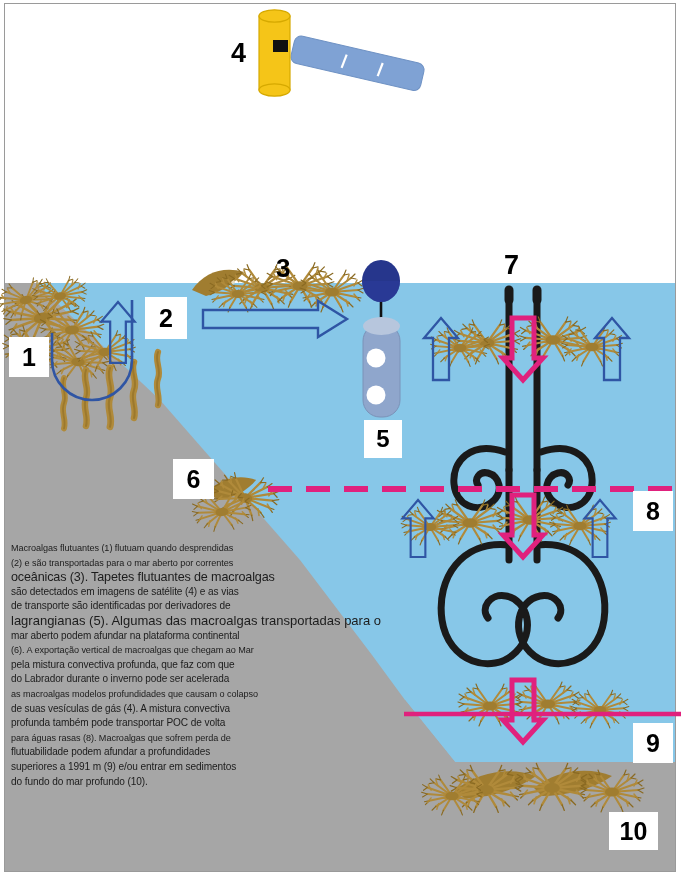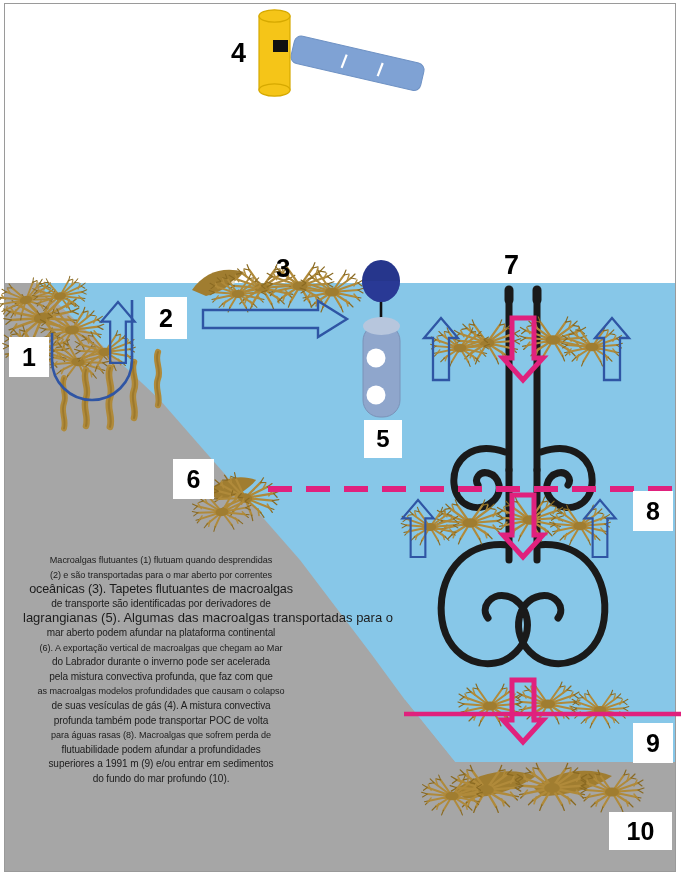--- a/index.html
+++ b/index.html
@@ -3,21 +3,21 @@
 <meta charset="utf-8">
 <style>
   html,body{margin:0;padding:0;background:#fff;}
   body{font-family:"Liberation Sans",sans-serif;}
   #stage{position:relative;width:681px;height:878px;overflow:hidden;background:#ffffff;}
   #frame{position:absolute;left:4px;top:3px;width:672px;height:869px;border:1px solid #9a9a9a;box-sizing:border-box;background:#ffffff;}
   .layer{position:absolute;left:0;top:0;width:681px;height:878px;}
   .numbox{position:absolute;background:#ffffff;color:#000;font-family:"Liberation Sans",sans-serif;font-weight:700;display:flex;align-items:center;justify-content:center;z-index:40;line-height:1;}
   .plainnum{position:absolute;color:#000;font-family:"Liberation Sans",sans-serif;font-weight:700;z-index:40;line-height:1;}
   #caption{position:absolute;left:11px;top:541px;width:300px;z-index:45;color:#1c1c1c;}
-  #caption p{margin:12px;text-align:center;}
+  #caption p{margin:0;}
   #caption .l{display:block;white-space:nowrap;}
   .s1{font-size:9.1px;line-height:14.6px;letter-spacing:-0.05px;}
   .s2{font-size:12.6px;line-height:14.6px;letter-spacing:-0.15px;}
   .s3{font-size:13px;line-height:14.6px;}
   .s4{font-size:10.1px;line-height:14.6px;letter-spacing:-0.1px;}
   .s5{font-size:10px;line-height:14.6px;letter-spacing:-0.1px;}
 </style>
 </head>
 <body>
 
@@ -324,35 +324,36 @@
   </div>
 
   <div class="numbox" style="left:633px;top:491px;width:40px;height:40px;font-size:25px;">
     <span>8</span>
   </div>
 
   <div class="numbox" style="left:633px;top:723px;width:40px;height:40px;font-size:25px;">
     <span>9</span>
   </div>
 
-  <div class="numbox" style="left:609px;top:812px;width:63px;height:38px;font-size:25px;">
+  <div class="numbox" style="left:609px;top:812px;width:49px;height:38px;font-size:25px;">
     <span>10</span>
   </div>
 
   <div id="caption">
     <p>
       <span class="l s1">Macroalgas flutuantes (1) flutuam quando desprendidas</span>
       <span class="l s1">(2) e são transportadas para o mar aberto por correntes</span>
       <span class="l s2">oceânicas (3). Tapetes flutuantes de macroalgas</span>
+      <span class="l s4">são detectados em imagens de satélite (4) e as vias</span>
       <span class="l s4">de transporte são identificadas por derivadores de</span>
       <span class="l s3">lagrangianas (5). Algumas das macroalgas transportadas para o</span>
       <span class="l s5">mar aberto podem afundar na plataforma continental</span>
       <span class="l s1">(6). A exportação vertical de macroalgas que chegam ao Mar</span>
+      <span class="l s4">pela mistura convectiva profunda, que faz com que</span>
       <span class="l s5">do Labrador durante o inverno pode ser acelerada</span>
-      <span class="l s4">pela mistura convectiva profunda, que faz com que</span>
       <span class="l s1">as macroalgas modelos profundidades que causam o colapso</span>
       <span class="l s5">de suas vesículas de gás (4). A mistura convectiva</span>
       <span class="l s4">profunda também pode transportar POC de volta</span>
       <span class="l s1">para águas rasas (8). Macroalgas que sofrem perda     de</span>
       <span class="l s5">flutuabilidade podem afundar a profundidades</span>
       <span class="l s4">superiores a 1991 m (9) e/ou entrar em sedimentos</span>
       <span class="l s4">do fundo do mar profundo (10).</span>
     </p>
   </div>
 </div>

